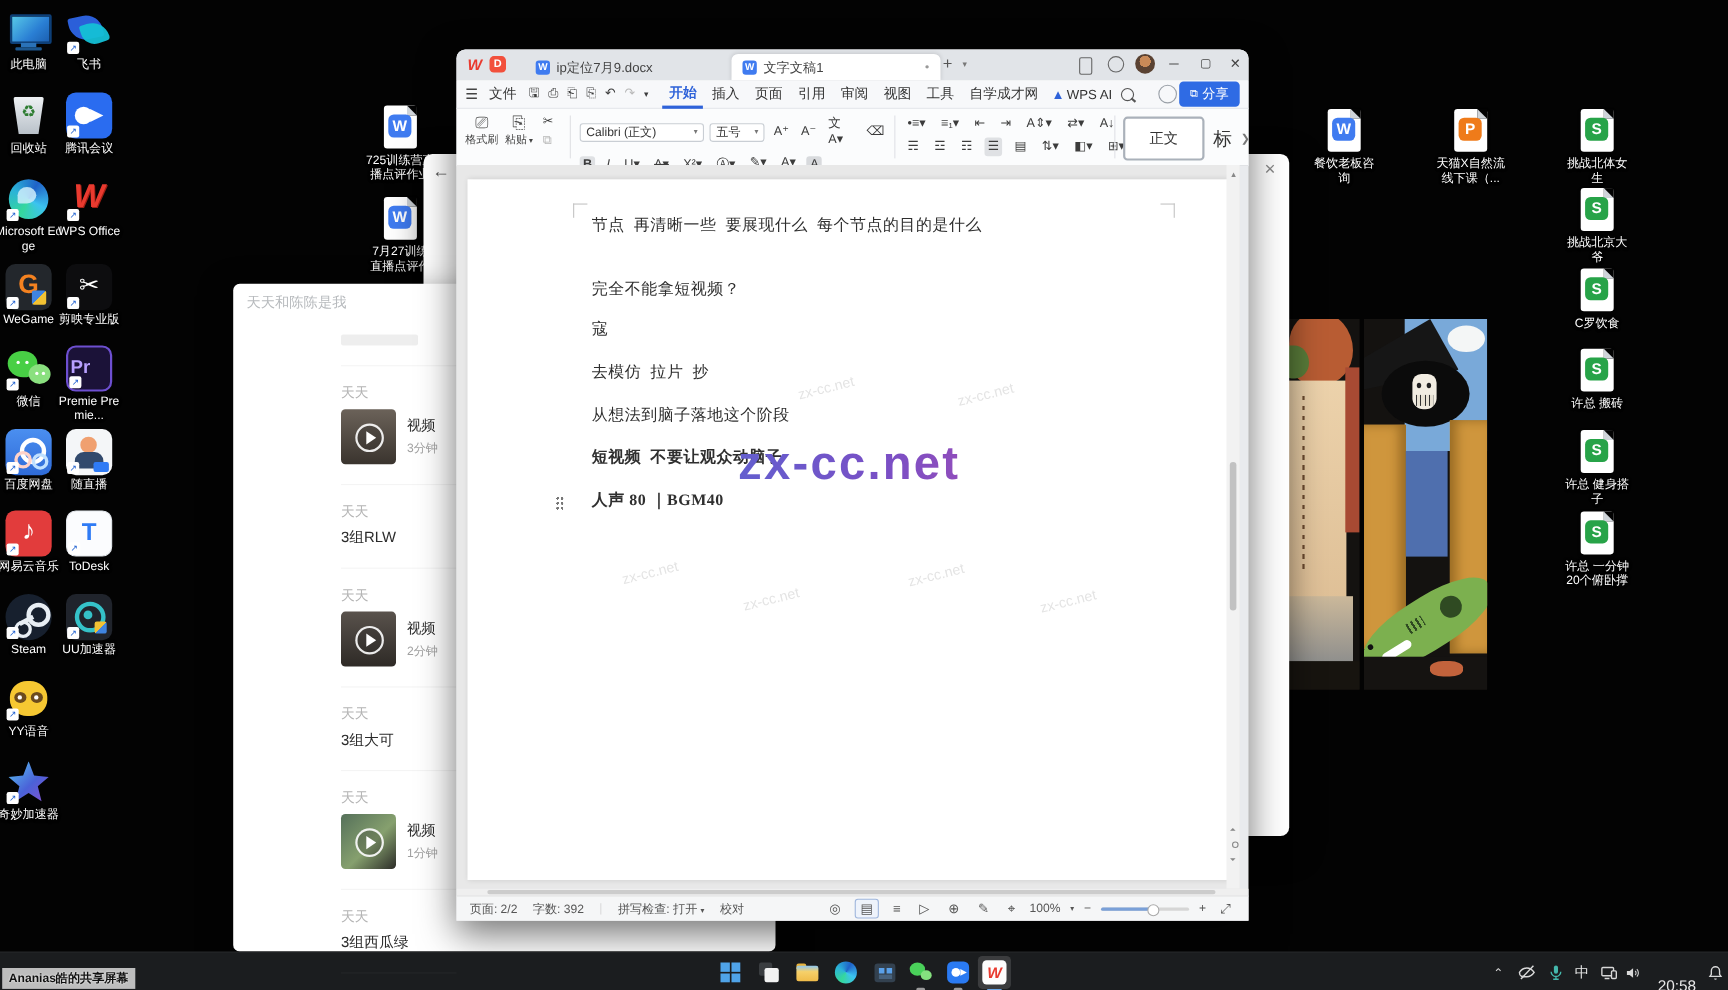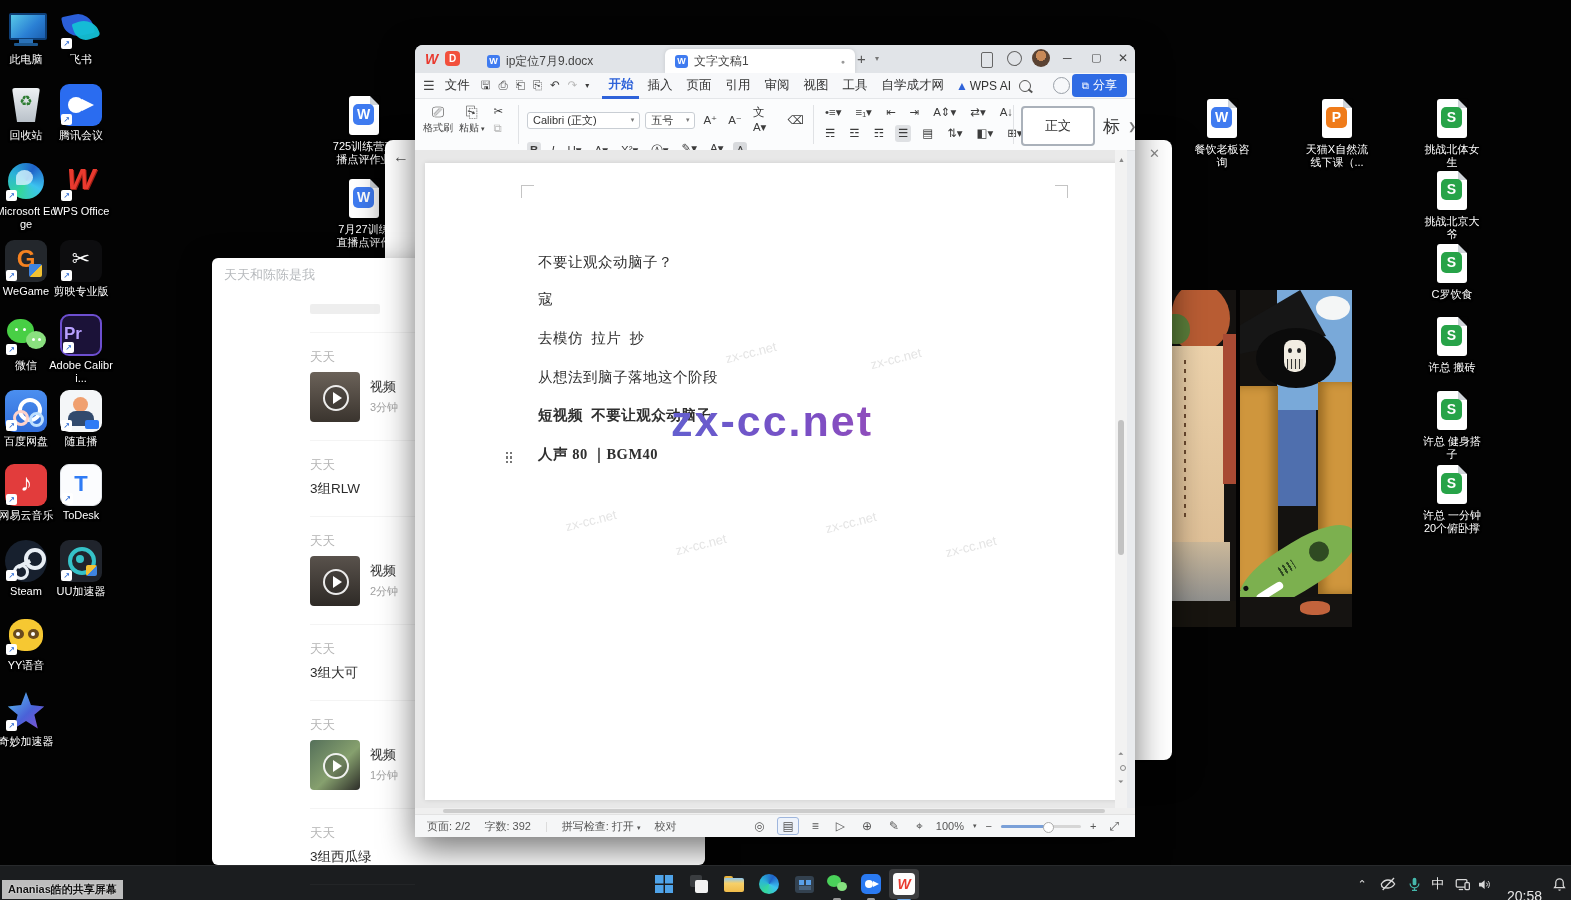--- a/index.html
+++ b/index.html
@@ -216,21 +216,21 @@
           <i style="left:6px;top:7px"></i>
           <i style="left:12px;top:7px"></i>
         </div>
     </div>
     <div class="di-label">微信</div>
   </div>
   <div class="di" style="left:49px;top:314px">
     <div class="tile k-pr sc">
         <div class="t">Pr</div>
       </div>
-    <div class="di-label">Adobe Calibri...</div>
+    <div class="di-label">Premie Premie...</div>
   </div>
   <div class="di" style="left:-6px;top:390px">
     <div class="tile k-baidu sc">
         <div class="c1"></div>
         <div class="c2"></div>
         <div class="c3"></div>
       </div>
     <div class="di-label">百度网盘</div>
   </div>
   <div class="di" style="left:49px;top:390px">
@@ -611,21 +611,22 @@
         <div class="abs" style="left:96px;top:22px;width:12px;height:12px;border-left:1px solid #c4c4c4;border-top:1px solid #c4c4c4;"></div>
         <div class="abs" style="left:630px;top:22px;width:12px;height:12px;border-right:1px solid #c4c4c4;border-top:1px solid #c4c4c4;"></div>
 
         <div class="wm-tile" style="left:300px;top:182px;">zx-cc.net</div>
         <div class="wm-tile" style="left:445px;top:188px;">zx-cc.net</div>
         <div class="wm-tile" style="left:140px;top:350px;">zx-cc.net</div>
         <div class="wm-tile" style="left:250px;top:374px;">zx-cc.net</div>
         <div class="wm-tile" style="left:400px;top:352px;">zx-cc.net</div>
         <div class="wm-tile" style="left:520px;top:376px;">zx-cc.net</div>
 
-        <p class="doc-p" style="top:90px;">不要让观众动脑子？</p>
+        <p class="doc-p" style="top:32px;">节点  再清晰一些  要展现什么  每个节点的目的是什么</p>
+        <p class="doc-p" style="top:90px;">完全不能拿短视频？</p>
         <p class="doc-p" style="top:127px;">寇</p>
         <p class="doc-p" style="top:166px;">去模仿  拉片  抄</p>
         <p class="doc-p" style="top:205px;">从想法到脑子落地这个阶段</p>
         <p class="doc-p" style="top:243px;font-weight:bold;">短视频  不要让观众动脑子</p>
         <p class="doc-p" style="top:282px;font-weight:bold;">人声 80 ｜BGM40</p>
 
         <div class="abs" style="left:80px;top:288px;width:8px;height:13px;
              background:radial-gradient(circle 1.3px at 2px 2px,#777 95%,transparent),radial-gradient(circle 1.3px at 6px 2px,#777 95%,transparent),radial-gradient(circle 1.3px at 2px 6.5px,#777 95%,transparent),radial-gradient(circle 1.3px at 6px 6.5px,#777 95%,transparent),radial-gradient(circle 1.3px at 2px 11px,#777 95%,transparent),radial-gradient(circle 1.3px at 6px 11px,#777 95%,transparent);"></div>
 
         <div class="abs" style="left:0;top:238px;width:694px;text-align:center;">

